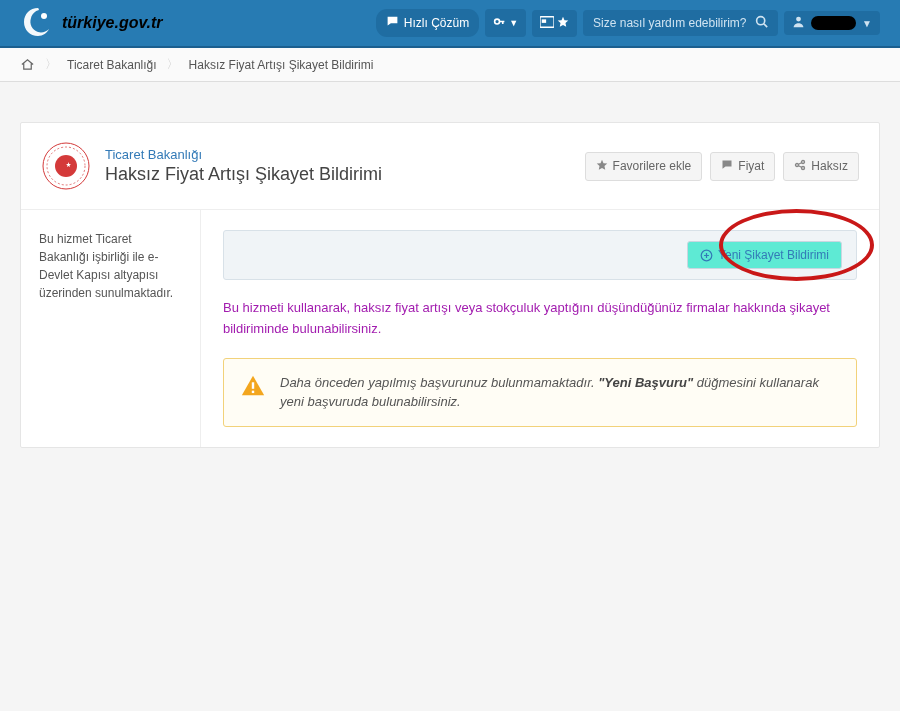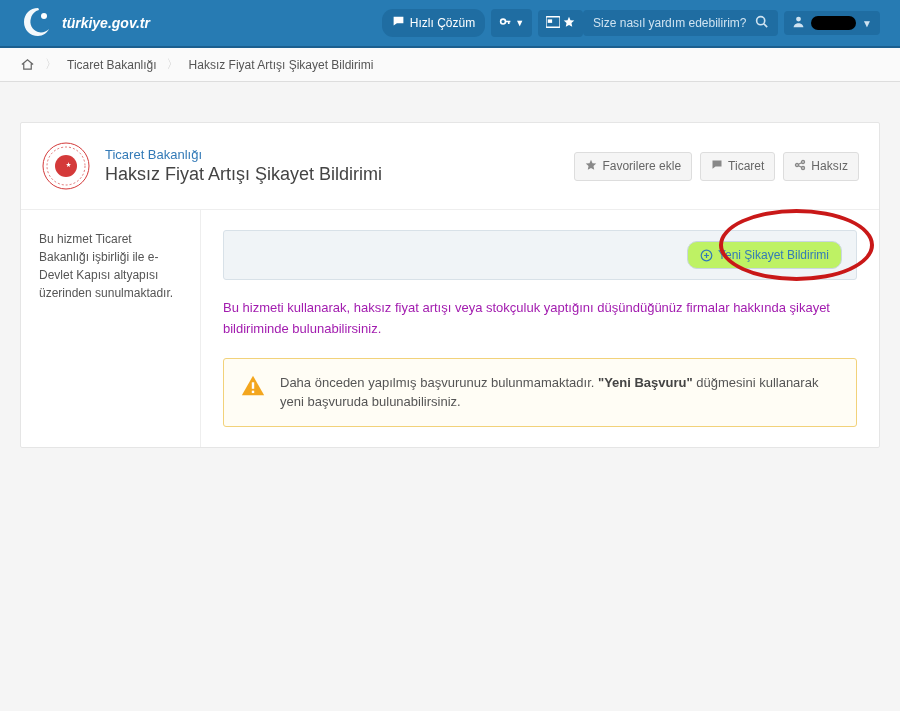--- a/index.html
+++ b/index.html
@@ -14,24 +14,24 @@
       background: #277bb3;
       height: 48px;
       display: flex;
       align-items: center;
       padding: 0 20px;
       border-bottom: 2px solid #1b5f8f;
     }
     .logo {
       display: flex;
       align-items: center;
-      color: #ffffff;
+      color: #000000;
       font-style: italic;
       font-weight: bold;
-      font-size: 14px;
+      font-size: 16px;
     }
     .logo-swirl {
       width: 36px; height: 36px;
       margin-right: 6px;
       display: flex; align-items: center; justify-content: center;
     }
     .logo-swirl svg { width: 36px; height: 36px; }
     .header-spacer { flex: 1; }
     .header-btn {
       background: #1f6da2;
@@ -56,20 +56,21 @@
       font-size: 13px;
       display: flex;
       align-items: center;
       cursor: pointer;
       gap: 3px;
     }
     .search-box {
       background: #1f6da2;
       border-radius: 4px;
       padding: 5px 10px;
+      margin-left: 6px;
       display: flex;
       align-items: center;
       width: 195px;
     }
     .search-box input {
       background: transparent;
       border: none;
       color: #fff;
       font-size: 12px;
       flex: 1;
@@ -158,23 +159,23 @@
     .toolbar-row {
       background: #f0f4f7;
       border: 1px solid #d8e1e8;
       border-radius: 3px;
       padding: 10px 14px;
       display: flex;
       justify-content: flex-end;
       position: relative;
     }
     .new-complaint-btn {
-      background: #bef264;
+      background: #5eead4;
       border: 1px solid #c9d6e0;
-      border-radius: 10px;
+      border-radius: 3px;
       padding: 6px 12px;
       font-size: 12px;
       color: #337ab7;
       display: flex;
       align-items: center;
       gap: 5px;
       cursor: pointer;
     }
     .highlight-oval {
       position: absolute;
@@ -196,20 +197,21 @@
       margin-top: 18px;
       background: #fffdf5;
       border: 1px solid #f2d27a;
       border-radius: 3px;
       padding: 14px 16px;
       display: flex;
       gap: 14px;
       font-size: 13px;
       color: #555;
       line-height: 1.5;
+      font-style: italic;
     }
     .alert-icon svg { width: 26px; height: 26px; }
     .alert-text b { font-weight: bold; color: #444; }
     .plus-circle { display: inline-flex; }
     .plus-circle svg { width: 13px; height: 13px; }
   </style>
 </head>
 <body>
 
 <div class="header">
@@ -310,21 +312,21 @@
               </svg>
           </span>
           <span>Favorilere ekle</span>
         </button>
         <button class="action-btn">
           <span>
             <svg width="12" height="12" viewBox="0 0 16 16" fill="#888">
                 <path d="M2 2h12v8H6l-4 3V2z"></path>
               </svg>
           </span>
-          <span>Ticaret</span>
+          <span>Fiyat</span>
         </button>
         <button class="action-btn">
           <span>
             <svg width="12" height="12" viewBox="0 0 16 16" fill="none" stroke="#888" stroke-width="1.8">
                 <circle cx="4" cy="8" r="2"></circle>
                 <circle cx="12" cy="4" r="2"></circle>
                 <circle cx="12" cy="12" r="2"></circle>
                 <path d="M6 7l4-2M6 9l4 2"></path>
               </svg>
           </span>

